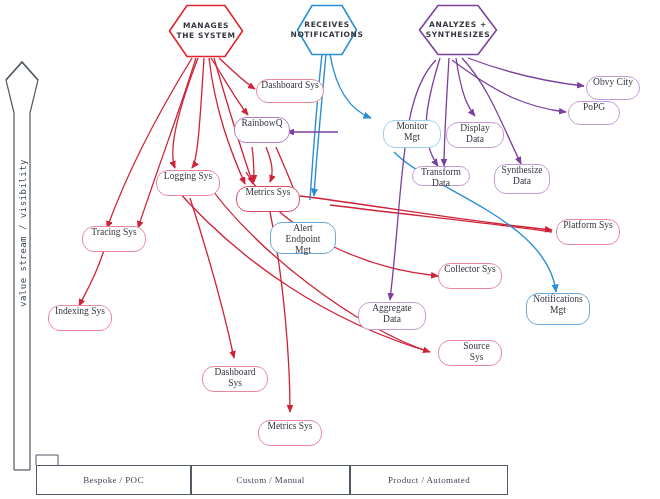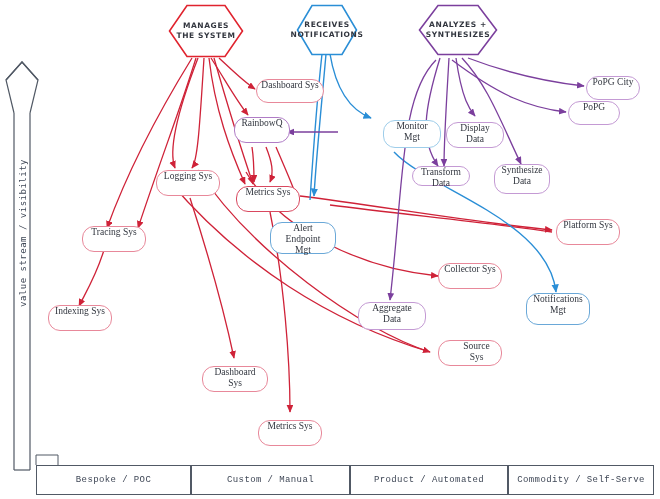--- a/index.html
+++ b/index.html
@@ -18,21 +18,21 @@
     left:-52px; top:228px; width:150px; text-align:center;
     transform:rotate(-90deg);
     transform-origin:50% 50%;
   }
   .stage-cell{
     position:absolute;
     top:465px;height:30px;
     border:1px solid #515965;
     box-sizing:border-box;
     display:flex;align-items:center;justify-content:center;
-    font-family:Liberation Mono, monospace;
+    font-family:Liberation Serif, serif;
     font-size:9px;color:#3f4756;letter-spacing:0.4px;
     background:#fff;
   }
   .node{
     position:absolute;
     box-sizing:border-box;
     display:flex;align-items:flex-start;justify-content:center;
     text-align:center;
     border-radius:12px;
     background:#ffffff;
@@ -168,21 +168,21 @@
 
   <div class="node" style="left:336px;top:120px;width:58px;height:28px;border-color:#9ecdea;margin-left:47px;">
     <span>Monitor Mgt</span>
   </div>
 
   <div class="node" style="left:446px;top:122px;width:58px;height:26px;border-color:#c49ad4;">
     <span>Display Data</span>
   </div>
 
   <div class="node" style="left:586px;top:76px;width:54px;height:24px;border-color:#c49ad4;">
-    <span>PoPG City</span>
+    <span>Obvy City</span>
   </div>
 
   <div class="node" style="left:568px;top:101px;width:52px;height:24px;border-color:#c49ad4;">
     <span>PoPG</span>
   </div>
 
   <div class="node" style="left:156px;top:170px;width:64px;height:26px;border-color:#e8889a;">
     <span>Logging Sys</span>
   </div>
 
@@ -246,17 +246,14 @@
 
   <div class="stage-cell" style="left:36px;width:155px;">
     <span>Bespoke / POC</span>
   </div>
   <div class="stage-cell" style="left:191px;width:159px;">
     <span>Custom / Manual</span>
   </div>
   <div class="stage-cell" style="left:350px;width:158px;">
     <span>Product / Automated</span>
   </div>
-  <div class="stage-cell" style="left:508px;width:146px;">
-    <span>Commodity / Self-Serve</span>
-  </div>
 
 </div>
 
 </body></html>

